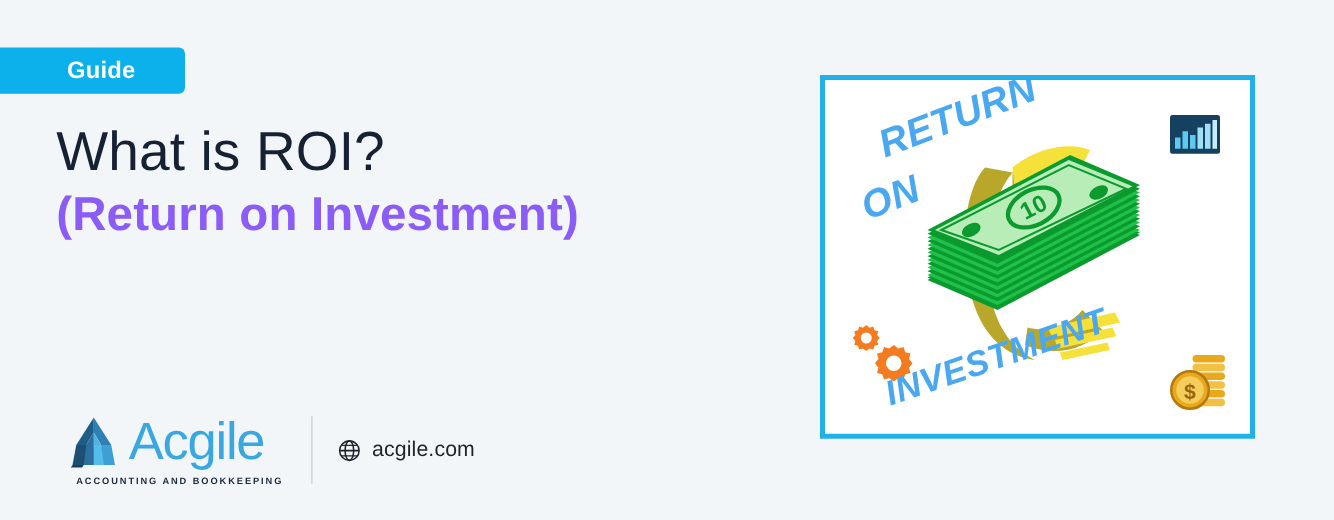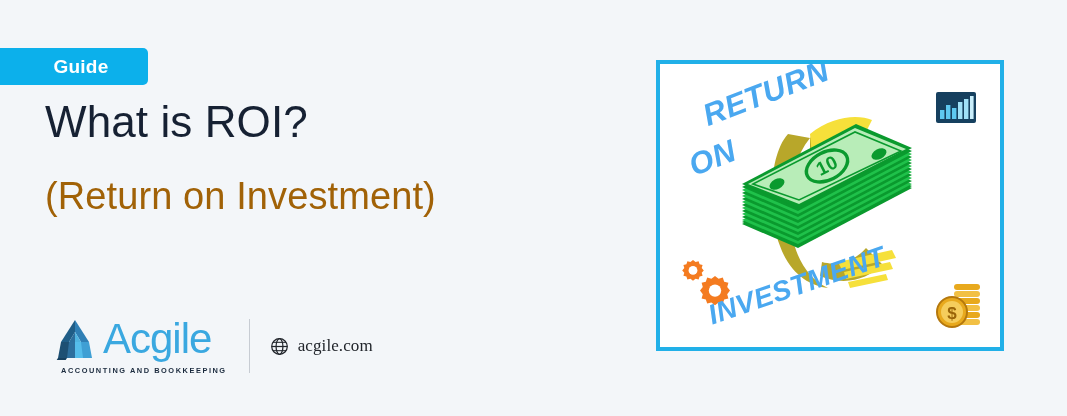--- a/index.html
+++ b/index.html
@@ -6,64 +6,64 @@
   body{
     width:1067px;height:416px;
     background:#f3f6f9;
     font-family:"Liberation Sans",sans-serif;
     overflow:hidden;position:relative;
   }
   .banner{position:absolute;inset:0;}
 
   
   .badge{
-    position:absolute;left:0;top:48px;
+    position:absolute;left:0;top:38px;
     height:37px;min-width:148px;
     background:#0cb0eb;
     border-top-right-radius:5px;border-bottom-right-radius:5px;
     display:flex;align-items:center;justify-content:center;
     box-sizing:border-box;padding:0 26px 0 40px;
   }
   .badge-label{
     color:#ffffff;font-size:19px;font-weight:bold;letter-spacing:.2px;
   }
 
   .title-wrap{position:absolute;left:45px;top:96px;}
   .title-line1{
     color:#162133;font-size:44px;font-weight:400;
     letter-spacing:.1px;line-height:1.18;white-space:nowrap;
   }
   .title-line2{
-    color:#a16207;font-size:38px;font-weight:normal;
-    letter-spacing:.1px;line-height:1.3;white-space:nowrap;margin-top:24px;
+    color:#8b5cf6;font-size:38px;font-weight:bold;
+    letter-spacing:.1px;line-height:1.3;white-space:nowrap;
   }
 
   
   .brand-row{
-    position:absolute;left:45px;top:310px;
+    position:absolute;left:45px;top:324px;
     display:flex;align-items:center;height:72px;
   }
   .logo{display:flex;flex-direction:column;align-items:flex-start;}
   .logo-top{display:flex;align-items:center;}
   .logo-mark{width:60px;height:42px;display:block;}
   .logo-word{
     font-size:42px;font-weight:500;color:#3aa8e0;
     line-height:1;letter-spacing:-1px;margin-left:-2px;
     font-family:"Liberation Sans",sans-serif;
   }
   .logo-tag{
     font-size:7.4px;font-weight:bold;color:#1a2a3d;
     letter-spacing:1.55px;margin-top:6px;margin-left:16px;
     white-space:nowrap;
   }
   .divider{
     width:1px;height:54px;background:#c7ccd3;
     margin:0 20px 0 22px;
   }
-  .site{display:flex;align-items:center;gap:9px;font-family:Liberation Serif, serif;}
+  .site{display:flex;align-items:center;gap:9px;}
   .globe{width:19px;height:19px;display:block;}
   .site-text{font-size:17px;color:#21252b;letter-spacing:.1px;}
 
   
   .art-frame{
     position:absolute;left:656px;top:60px;
     width:348px;height:291px;
     border:4px solid #21b0e8;
     background:#ffffff;
     box-sizing:border-box;

